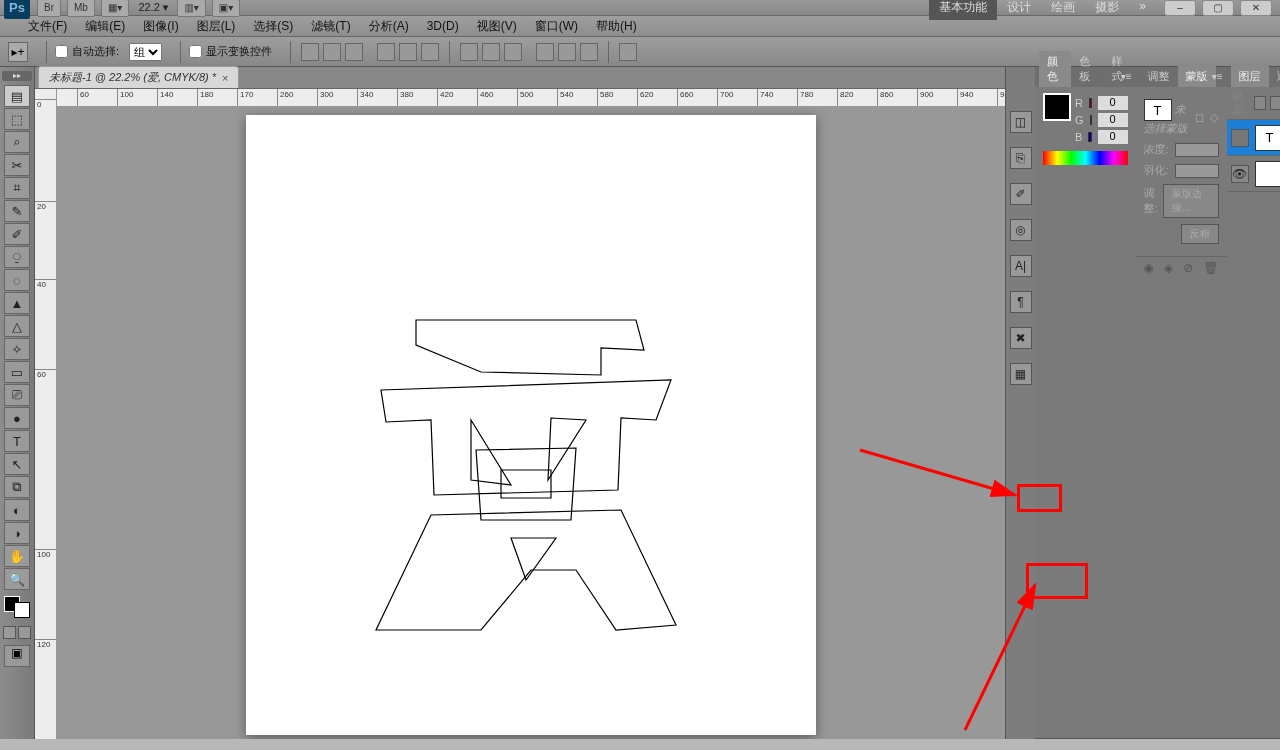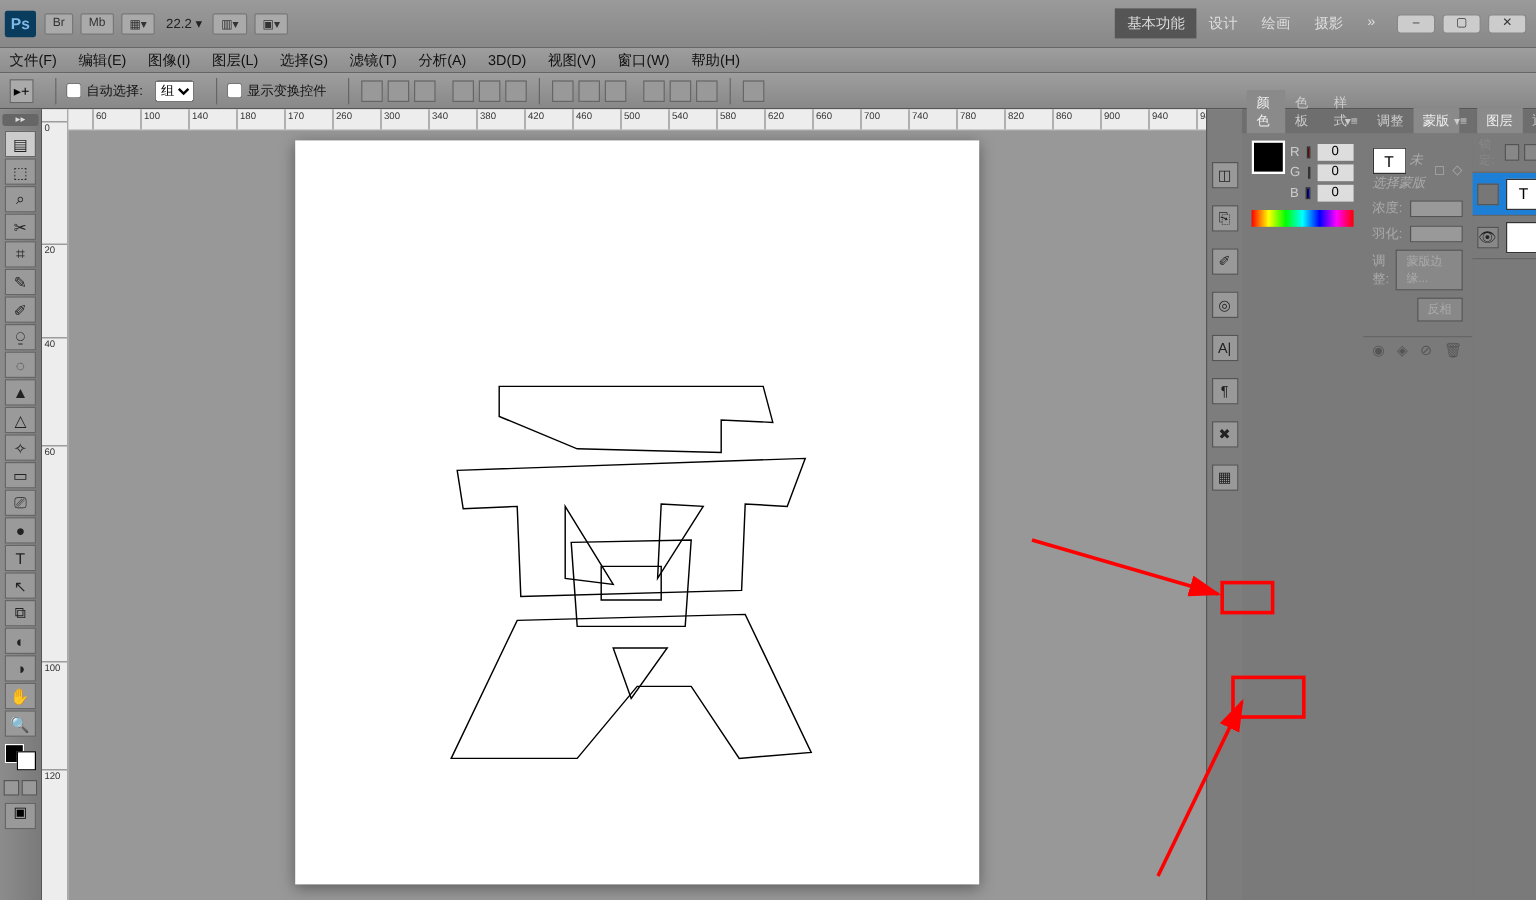--- a/index.html
+++ b/index.html
@@ -1,31 +1,31 @@
 <!DOCTYPE html>
 <html><head>
 <meta charset="utf-8">
 <style>
   * { box-sizing: border-box; margin: 0; padding: 0; font-family: "Microsoft YaHei", sans-serif; }
   body { width: 1280px; height: 750px; background: #b8b8b8; overflow: hidden; position: relative; }
   
   
-  .app-bar { height: 40px; background: linear-gradient(#9a9a9a, #888); display: flex; align-items: center; border-bottom: 1px solid #666; }
+  .app-bar { height: 16px; background: linear-gradient(#9a9a9a, #888); display: flex; align-items: center; border-bottom: 1px solid #666; }
   .app-bar .ps-logo { width: 26px; height: 22px; background: #0a3c5e; color: #7eb9e6; font-weight: bold; font-size: 13px; display: flex; align-items: center; justify-content: center; margin: 0 4px; border-radius: 2px; }
   .app-bar .btn { height: 18px; padding: 0 6px; margin: 0 3px; background: #aaa; border: 1px solid #777; border-radius: 2px; font-size: 10px; color: #333; display: flex; align-items: center; }
   .app-bar .zoom { font-size: 11px; color: #222; margin: 0 6px; }
   .app-bar .spacer { flex: 1; }
   .workspace-tabs { display: flex; gap: 0; }
   .workspace-tabs .wt { padding: 4px 10px; font-size: 12px; color: #ddd; }
   .workspace-tabs .wt.active { background: #555; }
   .win-controls { display: flex; gap: 6px; margin: 0 8px; }
   .win-controls .wc { width: 32px; height: 16px; background: #ccc; border: 1px solid #888; border-radius: 3px; font-size: 10px; text-align: center; line-height: 14px; color: #333; }
 
   
-  .menu-bar { height: 21px; background: linear-gradient(#9e9e9e, #8e8e8e); display: flex; align-items: center; padding-left: 8px; font-size: 12px; border-bottom: 1px solid #666; }
+  .menu-bar { height: 21px; background: linear-gradient(#9e9e9e, #8e8e8e); display: flex; align-items: center; padding-left: 28px; font-size: 12px; border-bottom: 1px solid #666; }
   .menu-bar .mi { margin-right: 18px; color: #111; }
 
   
   .options-bar { height: 30px; background: linear-gradient(#9e9e9e, #888); display: flex; align-items: center; padding-left: 8px; border-bottom: 1px solid #555; font-size: 11px; }
   .options-bar .tool-ind { width: 20px; height: 20px; background: #aaa; border: 1px solid #666; margin-right: 10px; display: flex; align-items: center; justify-content: center; font-size: 12px; }
   .options-bar label { display: flex; align-items: center; margin-right: 10px; color: #111; }
   .options-bar input[type=checkbox] { margin-right: 4px; }
   .options-bar select { height: 18px; font-size: 11px; margin-right: 10px; }
   .options-bar .sep { width: 1px; height: 22px; background: #666; margin: 0 8px; }
   .options-bar .icon-btn { width: 18px; height: 18px; background: #999; border: 1px solid #666; margin: 0 2px; }
@@ -212,20 +212,26 @@
     <div class="swatch-fg"></div>
     <div class="swatch-bg"></div>
     <div class="mode-row">
         <div class="m"></div>
         <div class="m"></div>
       </div>
     <div class="screen-mode">▣</div>
   </div>
 
   <div class="doc-area">
+    <div class="doc-tab-bar">
+      <div class="doc-tab">
+        <span>未标题-1 @ 22.2% (爱, CMYK/8) *</span>
+          <span class="close">×</span>
+      </div>
+    </div>
     <div style="display:flex; flex:1;">
       <div class="vruler" id="vruler">
           <div class="tick" style="top: 10px;">0</div>
           <div class="tick" style="top: 100px; margin-top: 12px;">20</div>
           <div class="tick" style="top: 190px;">40</div>
           <div class="tick" style="top: 280px;">60</div>
           <div class="tick" style="top: 370px; margin-left: 44px;">80</div>
           <div class="tick" style="top: 460px;">100</div>
           <div class="tick" style="top: 550px;">120</div>
         </div>

